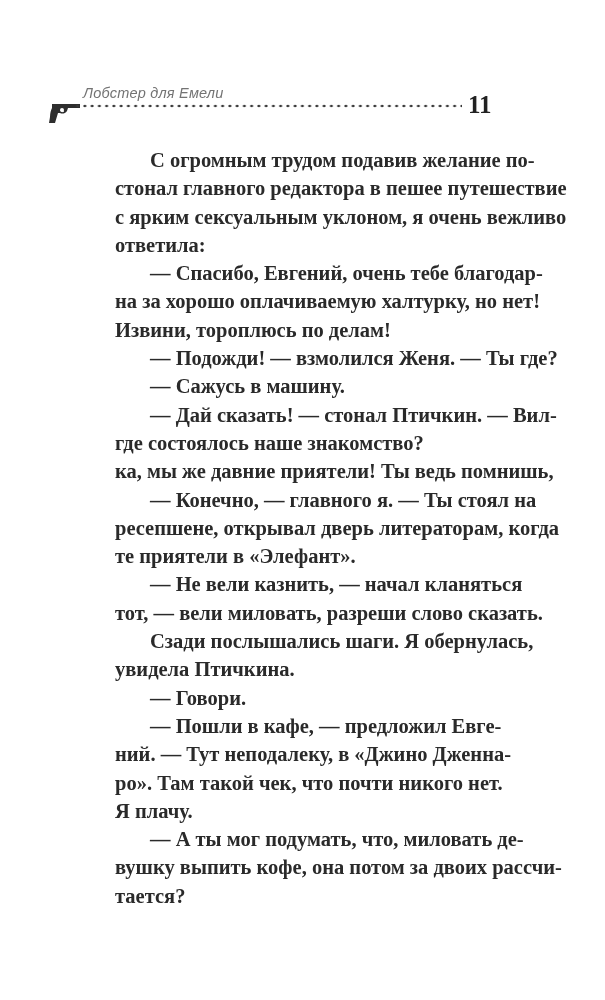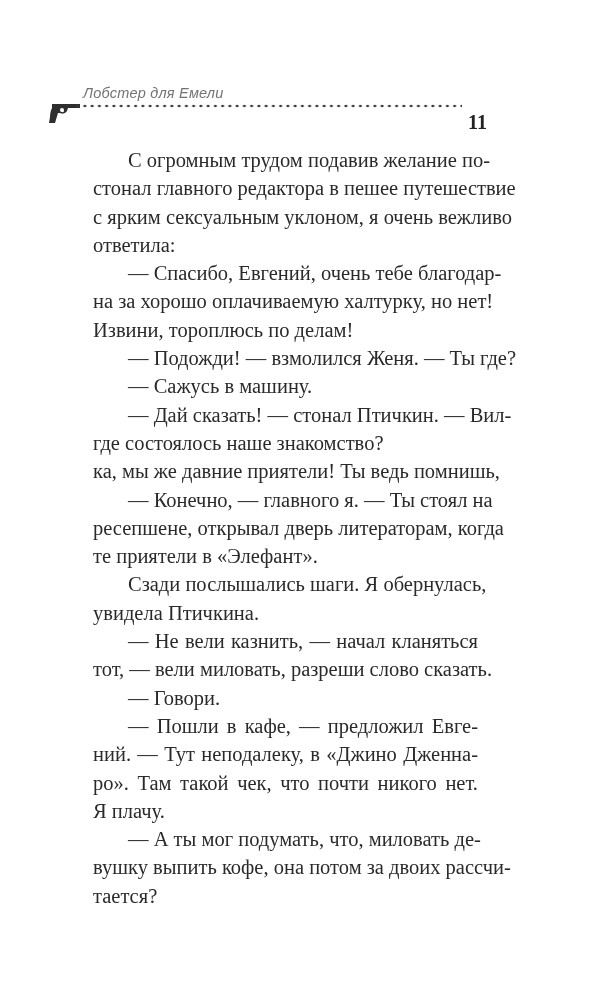--- a/index.html
+++ b/index.html
@@ -40,40 +40,40 @@
       background-image: radial-gradient(circle, #3a3a3a 1.3px, transparent 1.6px);
       background-size: 7.25px 4px;
       background-repeat: repeat-x;
     }
     .head-page {
       position: absolute;
       left: 420px;
       top: 11px;
       font-family: "Liberation Serif", serif;
       font-weight: bold;
-      font-size: 20px;
+      font-size: 25px;
       color: #222;
-      margin-top: 20px;
     }
     .gun-icon {
       position: absolute;
       left: 0;
       top: 20px;
       width: 34px;
       height: 24px;
     }
     .text-block {
       position: absolute;
-      left: 58px;
+      left: 80px;
       top: 146px;
       width: 420px;
       font-family: "Liberation Serif", serif;
       font-size: 20.5px;
       line-height: 28.3px;
       color: #2a2a2a;
+      font-weight: bold;
     }
     .text-block p {
       margin: 0;
       text-indent: 35px;
       text-align: justify;
       text-align-last: left;
       hyphens: manual;
     }
     .text-block .line {
       display: block;
@@ -124,26 +124,26 @@
     <span class="line indent">— Дай сказать! — стонал Птичкин. — Вил-</span>
     <span class="line last">где состоялось наше знакомство?</span>
     <span class="line">ка, мы же давние приятели! Ты ведь помнишь,</span>
   </p>
   <p>
     <span class="line indent">— Конечно, — главного я. — Ты стоял на</span>
     <span class="line">ресепшене, открывал дверь литераторам, когда</span>
     <span class="line last">те приятели в «Элефант».</span>
   </p>
   <p>
+    <span class="line indent">— Не вели казнить, — начал кланяться</span>
+    <span class="line">тот, — вели миловать, разреши слово сказать.</span>
+  </p>
+  <p>
     <span class="line indent">Сзади послышались шаги. Я обернулась,</span>
     <span class="line last">увидела Птичкина.</span>
-  </p>
-  <p>
-    <span class="line indent">— Не вели казнить, — начал кланяться</span>
-    <span class="line">тот, — вели миловать, разреши слово сказать.</span>
   </p>
   <p>
     <span class="line indent last">— Говори.</span>
   </p>
   <p>
     <span class="line indent">— Пошли в кафе, — предложил Евге-</span>
     <span class="line">ний. — Тут неподалеку, в «Джино Дженна-</span>
     <span class="line">ро». Там такой чек, что почти никого нет.</span>
     <span class="line last">Я плачу.</span>
   </p>

